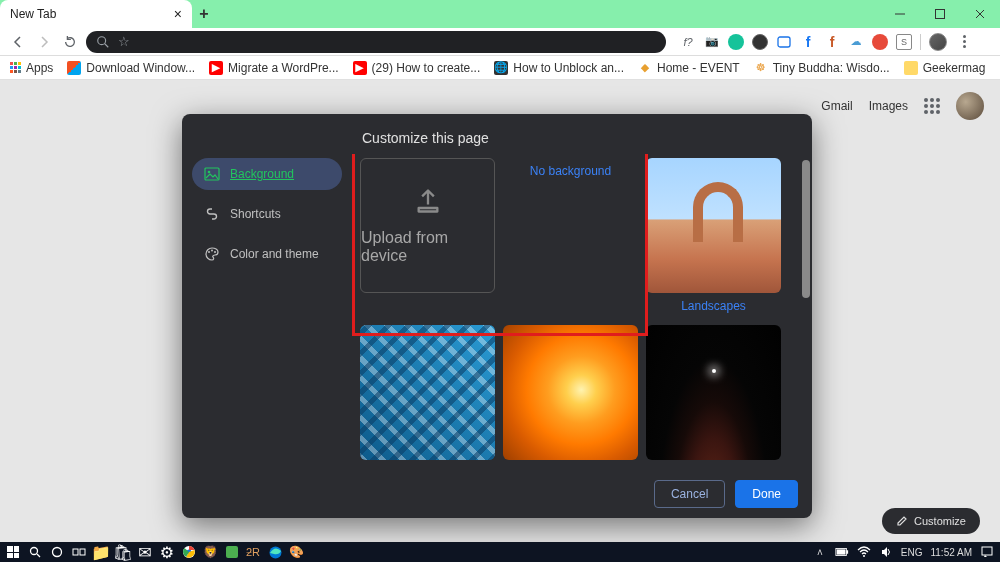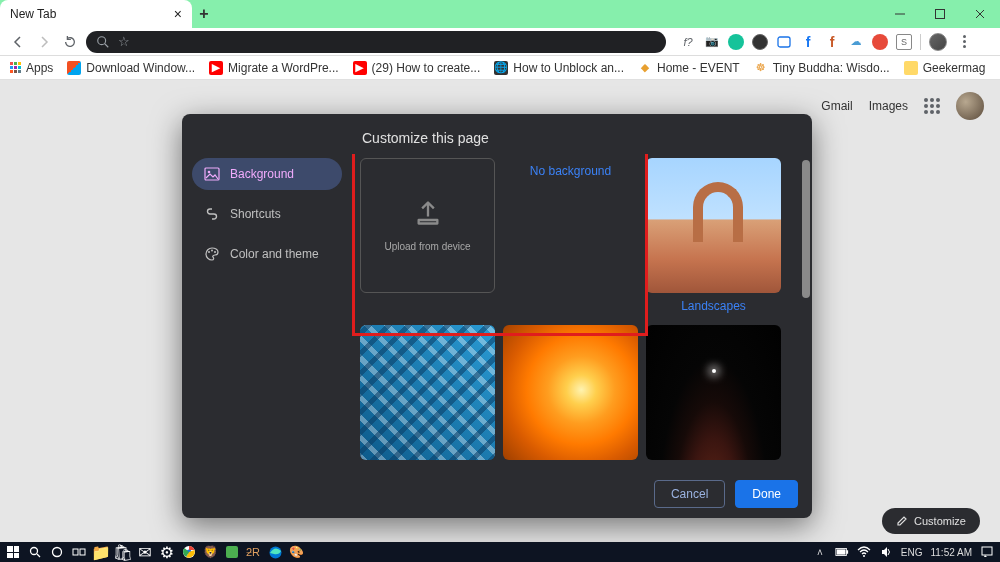--- a/index.html
+++ b/index.html
@@ -48,21 +48,21 @@
     .avatar-page { width: 28px; height: 28px; border-radius: 50%; background: radial-gradient(circle at 35% 35%, #b8a890, #5a4a3a); cursor: pointer; }
 
     .customize-pill { position: absolute; right: 20px; bottom: 8px; background: #2b2c30; color: #e0e0e0; border-radius: 18px; padding: 7px 14px; font-size: 11px; display: flex; align-items: center; gap: 6px; cursor: pointer; }
 
     
     .dialog { position: absolute; left: 182px; top: 34px; width: 630px; height: 404px; background: #2b2c30; border-radius: 8px; box-shadow: 0 8px 30px rgba(0,0,0,0.5); display: flex; flex-direction: column; }
     .dialog-title { color: #e0e0e0; font-size: 14px; padding: 16px 0 0 180px; height: 40px; }
     .dialog-body { flex: 1; display: flex; overflow: hidden; }
     .dialog-sidebar { width: 170px; padding: 4px 10px; }
     .side-item { display: flex; align-items: center; gap: 10px; color: #c0c0c0; font-size: 12px; padding: 8px 12px; border-radius: 16px; cursor: pointer; margin-bottom: 8px; }
-    .side-item.active { background: #3d4a6b; color: #f0abfc; }
+    .side-item.active { background: #3d4a6b; color: #22c55e; text-decoration: underline; }
     .side-ic { width: 16px; height: 16px; display: flex; align-items: center; justify-content: center; }
 
     .dialog-main { flex: 1; position: relative; overflow: hidden; padding: 0 8px; }
     .scroll-thumb { position: absolute; top: 6px; right: 2px; width: 8px; height: 138px; background: #8a8a8a; border-radius: 4px; }
 
     .highlight-box { position: absolute; left: 0px; top: -10px; width: 296px; height: 192px; border: 3px solid #e01d1d; pointer-events: none; }
 
     .grid { display: flex; flex-wrap: wrap; gap: 8px; }
     .tile-col { display: flex; flex-direction: column; align-items: center; width: 135px; }
     .tile { width: 135px; height: 135px; border-radius: 6px; cursor: pointer; position: relative; overflow: hidden; }
@@ -279,21 +279,21 @@
       </div>
 
       <div class="dialog-main">
         <div class="scroll-thumb"></div>
         <div class="grid" style="margin-top:4px;">
           <div class="tile-col">
             <div class="tile upload">
               <svg width="28" height="28" viewBox="0 0 24 24">
                   <path d="M12 3 L12 15 M7 8 L12 3 L17 8 M4 18 h16 v3 h-16 z" fill="none" stroke="#8a8a8a" stroke-width="2" stroke-linejoin="round"></path>
                 </svg>
-              <span style="font-size:10px">Upload from device</span>
+              <span style="font-size:16px">Upload from device</span>
             </div>
             <div class="tile-label"></div>
           </div>
           <div class="tile-col">
             <div class="tile-label">No background</div>
           </div>
           <div class="tile-col">
             <div class="tile landscapes">
               <div class="arch"></div>
             </div>

